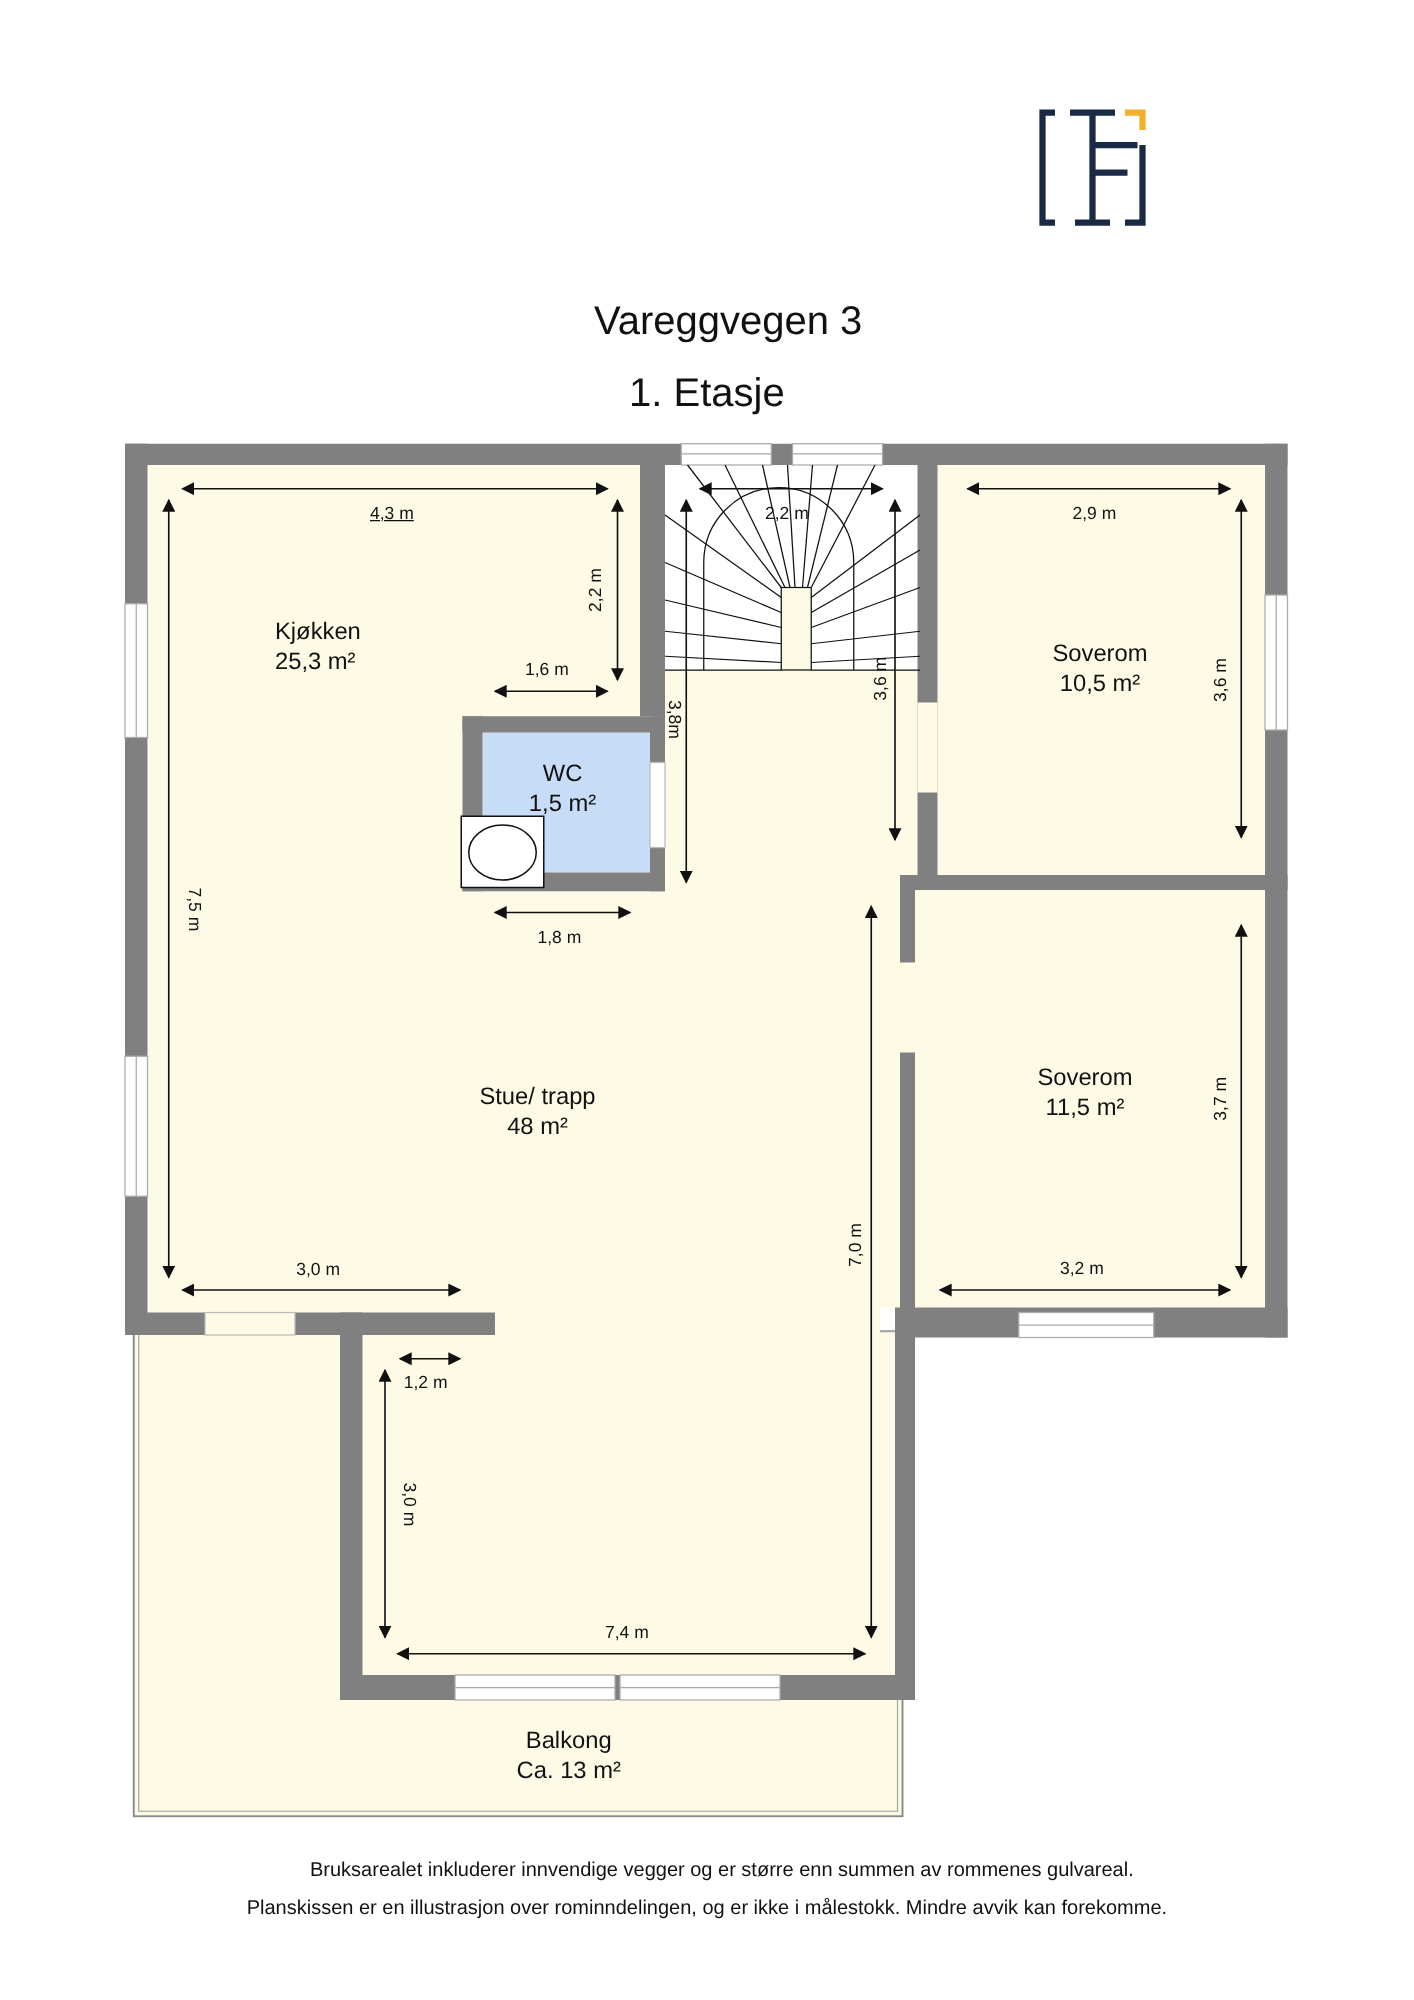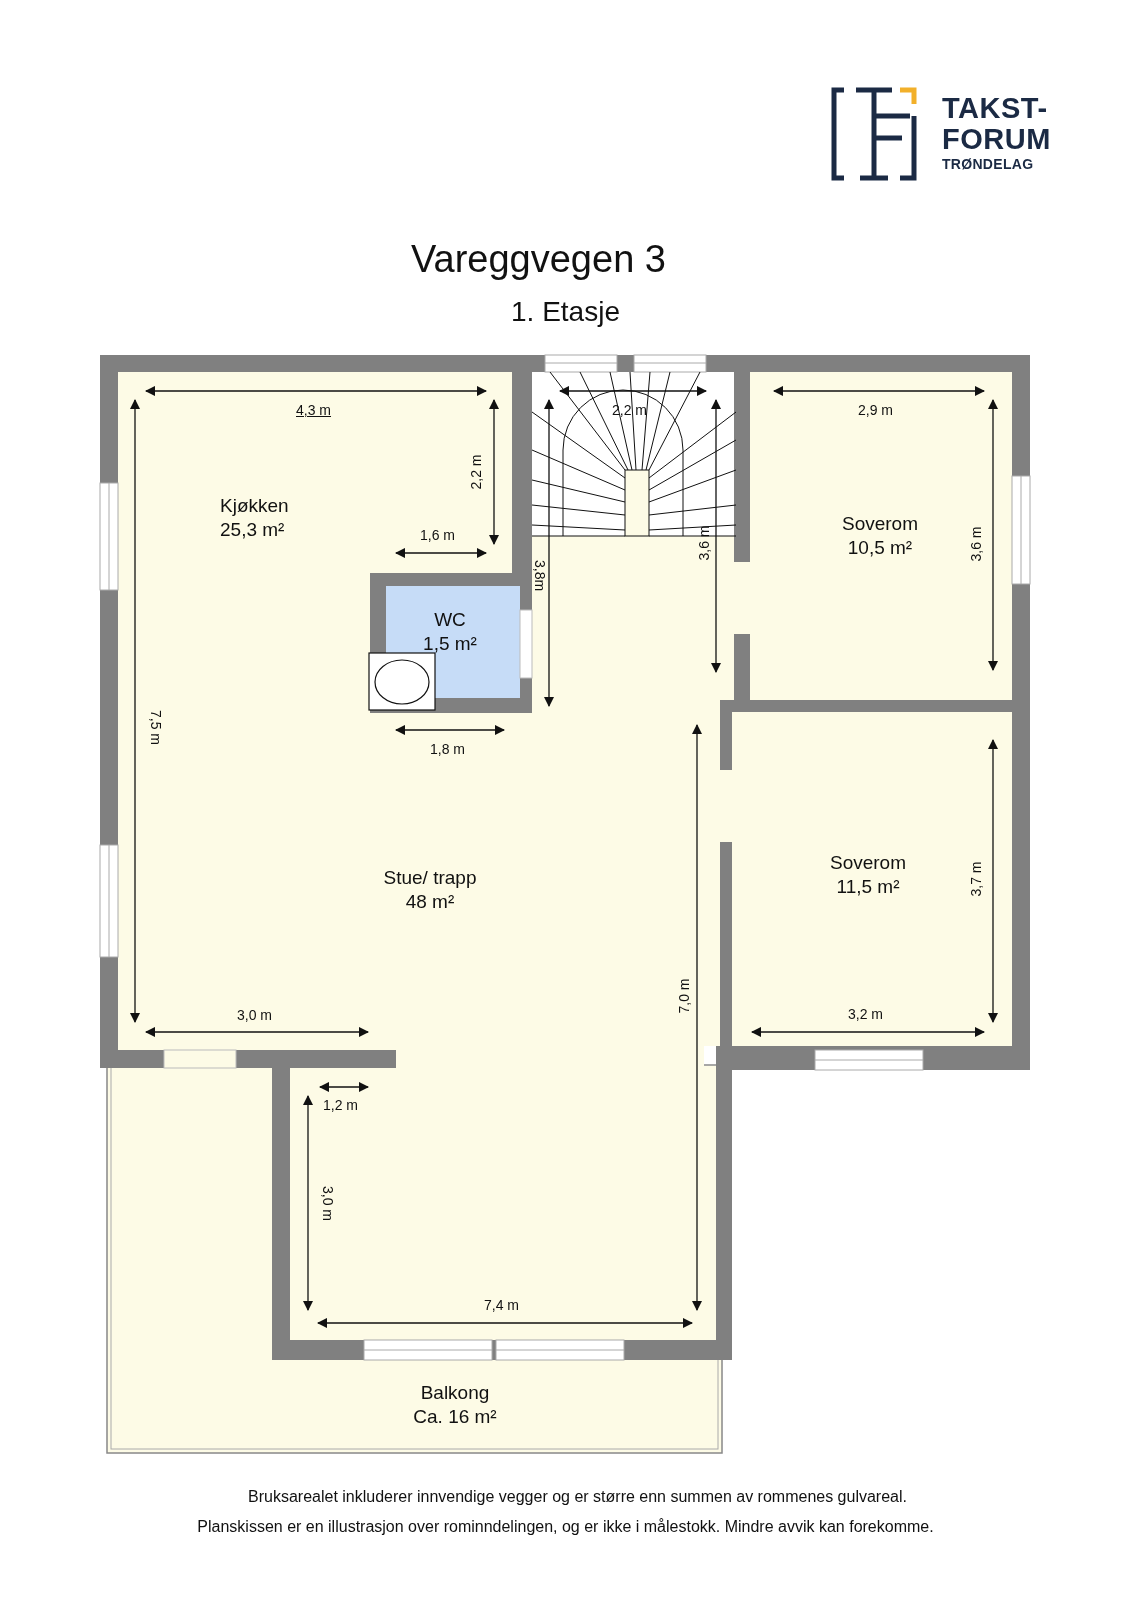--- a/index.html
+++ b/index.html
@@ -3,22 +3,22 @@
   <meta charset="utf-8">
   <style>
     html, body { margin: 0; padding: 0; background: #ffffff; }
     body { width: 1131px; height: 1600px; position: relative; overflow: hidden;
            font-family: "Liberation Sans", sans-serif; color: #111; }
     .logo { position: absolute; left: 830px; top: 86px; width: 220px; height: 96px; }
     .logo-text { position: absolute; left: 112px; top: 8px; line-height: 1; color: #1b2a44; font-weight: 700; }
     .logo-text .l1, .logo-text .l2 { font-size: 29px; letter-spacing: 0.5px; display: block; }
     .logo-text .l2 { margin-top: 2px; }
     .logo-text .l3 { font-size: 14px; display: block; margin-top: 3px; letter-spacing: 0.3px; }
-    .title { position: absolute; left: 0; width: 1077px; text-align: center; top: 238px; font-size: 38px; }
-    .subtitle { position: absolute; left: 0; width: 1131px; text-align: center; top: 296px; font-size: 28px; }
+    .title { position: absolute; left: 0; width: 1077px; text-align: center; top: 238px; font-size: 32px; padding-left: 44px; }
+    .subtitle { position: absolute; left: 0; width: 1131px; text-align: center; top: 296px; font-size: 32px; }
     .plan { position: absolute; left: 0; top: 0; }
     .footer { position: absolute; left: 0; width: 1131px; text-align: center; font-size: 16px; }
     .f1 { top: 1488px; margin-left: 12px; } .f2 { top: 1518px; }
     .dim { font-size: 14px; }
   </style>
 </head>
 <body>
 
 <div class="logo">
   <svg width="100" height="96" viewBox="0 0 100 96">
@@ -26,25 +26,20 @@
       <path d="M14 4 H4 V92 H14"></path>
       <path d="M26 4 H62"></path>
       <path d="M44 4 V92"></path>
       <path d="M30 92 H58"></path>
       <path d="M44 30 H80"></path>
       <path d="M44 52 H72"></path>
       <path d="M70 92 H84 V30"></path>
     </g>
     <path d="M70 4 H84 V18" fill="none" stroke="#f2b02a" stroke-width="5"></path>
   </svg>
-  <div class="logo-text">
-    <span class="l1">TAKST-</span>
-    <span class="l2">FORUM</span>
-    <span class="l3">TRØNDELAG</span>
-  </div>
 </div>
 
 <div class="title">Vareggvegen 3</div>
 <div class="subtitle">1. Etasje</div>
 
 <svg class="plan" width="1131" height="1600" viewBox="0 0 1131 1600">
   <defs>
     <marker id="arr" viewBox="0 0 10 10" refX="9" refY="5" markerWidth="8" markerHeight="8" orient="auto-start-reverse">
       <path d="M0 0 L10 5 L0 10 z" fill="#111"></path>
     </marker>
@@ -173,21 +168,21 @@
 <div style="position:absolute;left:788px;top:851px;width:160px;text-align:center;font-size:19px;line-height:24px;">
   <div>Soverom</div>
   <div>11,5 m²</div>
 </div>
 <div style="position:absolute;left:340px;top:866px;width:180px;text-align:center;font-size:19px;line-height:24px;">
   <div>Stue/ trapp</div>
   <div>48 m²</div>
 </div>
 <div style="position:absolute;left:375px;top:1381px;width:160px;text-align:center;font-size:19px;line-height:24px;">
   <div>Balkong</div>
-  <div>Ca. 16 m²</div>
+  <div>Ca. 13 m²</div>
 </div>
 
 <div class="dim" style="position:absolute;left:296px;top:402px;text-decoration:underline;">4,3 m</div>
 <div class="dim" style="position:absolute;left:458px;top:464px;transform:rotate(-90deg);transform-origin:center;">2,2 m</div>
 <div class="dim" style="position:absolute;left:420px;top:527px;">1,6 m</div>
 <div class="dim" style="position:absolute;left:612px;top:402px;">2,2 m</div>
 <div class="dim" style="position:absolute;left:548px;top:560px;transform:rotate(90deg);transform-origin:left top;">3,8m</div>
 <div class="dim" style="position:absolute;left:686px;top:535px;transform:rotate(-90deg);transform-origin:center;">3,6 m</div>
 <div class="dim" style="position:absolute;left:858px;top:402px;">2,9 m</div>
 <div class="dim" style="position:absolute;left:958px;top:536px;transform:rotate(-90deg);transform-origin:center;">3,6 m</div>

